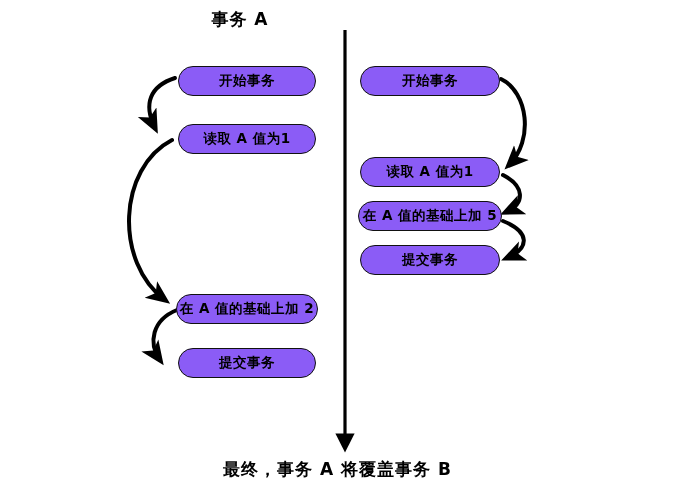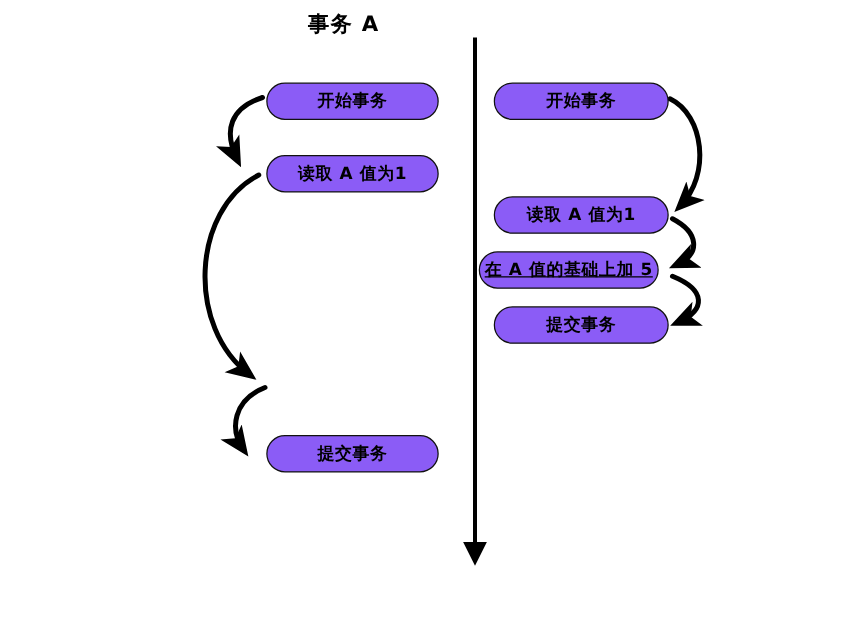--- a/index.html
+++ b/index.html
@@ -13,21 +13,20 @@
     position: relative;
     overflow: hidden;
     font-family: "DejaVu Sans", "Liberation Sans", sans-serif;
     color: #000000;
   }
   #diagram-root {
     position: absolute;
     inset: 0;
     width: 609px;
     height: 502px;
-    margin-left: 35px;
   }
   .svg-layer {
     position: absolute;
     left: 0;
     top: 0;
     width: 675px;
     height: 502px;
   }
   .col-header {
     position: absolute;
@@ -94,25 +93,27 @@
     <path d="M503,221 C530,232 530,248 507,258" fill="none" stroke="#000000" stroke-width="4" stroke-linecap="round" marker-end="url(#ah)"></path>
   </svg>
 
   <div class="col-header" id="header-a">事务 A</div>
 
 
   <div class="node-box" style="left:178px; top:66px; width:138px; height:30px;">开始事务</div>
 
   <div class="node-box" style="left:178px; top:124px; width:138px; height:30px;">读取 A 值为1</div>
 
+  <div class="node-box" style="left:176px; top:294px; width:142px; height:30px;">在 A 值的基础上加 2</div>
 
   <div class="node-box" style="left:178px; top:348px; width:138px; height:30px;">提交事务</div>
 
   <div class="node-box" style="left:360px; top:66px; width:140px; height:30px;">开始事务</div>
 
   <div class="node-box" style="left:360px; top:157px; width:140px; height:30px;">读取 A 值为1</div>
 
-  <div class="node-box" style="left:348px; top:201px; width:144px; height:30px;text-decoration:underline;">在 A 值的基础上加 5</div>
+  <div class="node-box" style="left:358px; top:201px; width:144px; height:30px;">在 A 值的基础上加 5</div>
 
   <div class="node-box" style="left:360px; top:245px; width:140px; height:30px;">提交事务</div>
 
+  <div class="caption">最终，事务 A 将覆盖事务 B</div>
 
 </div>
 
 </body></html>

